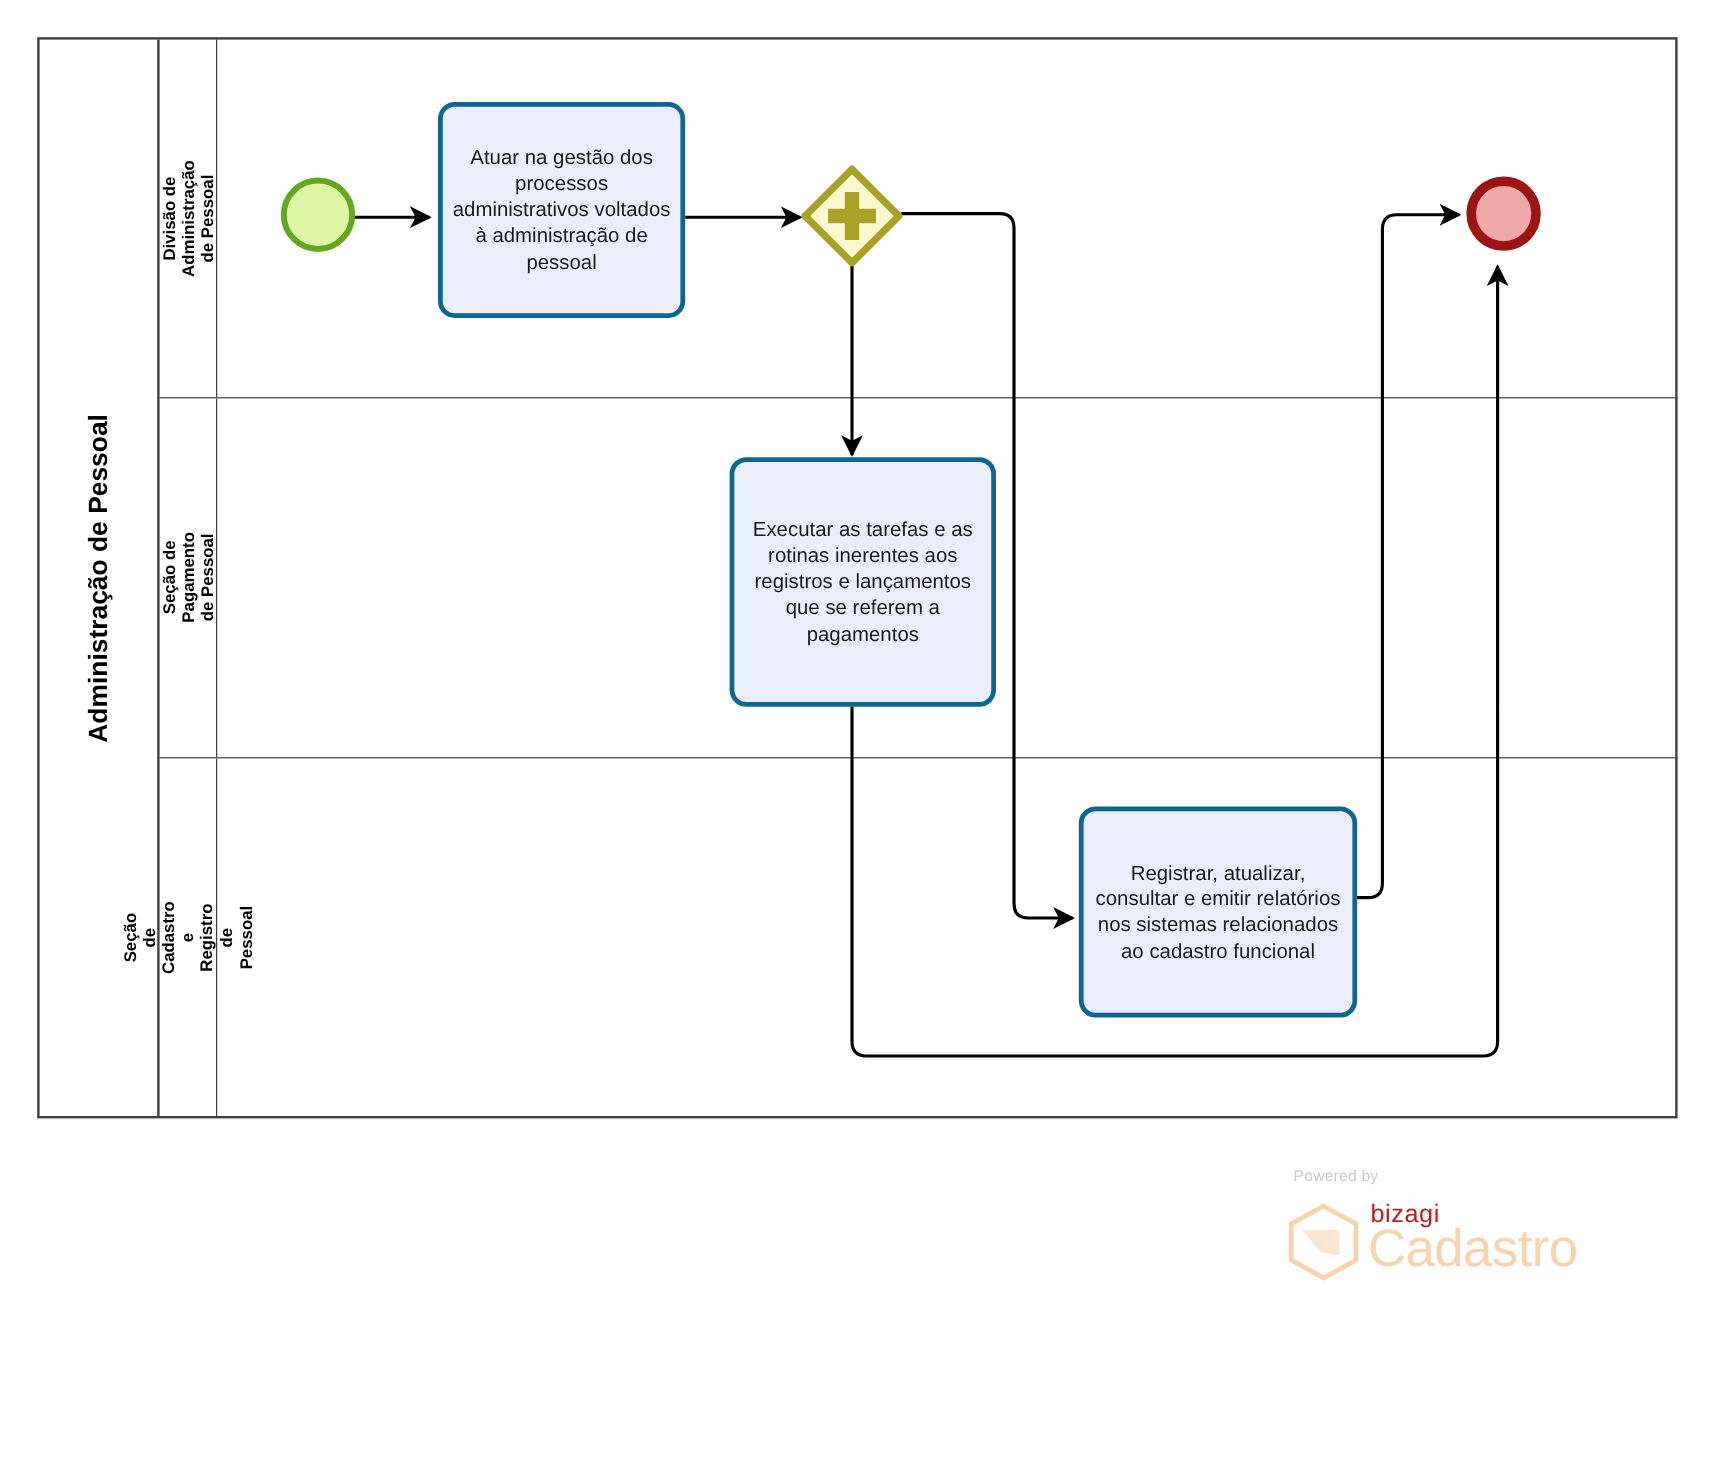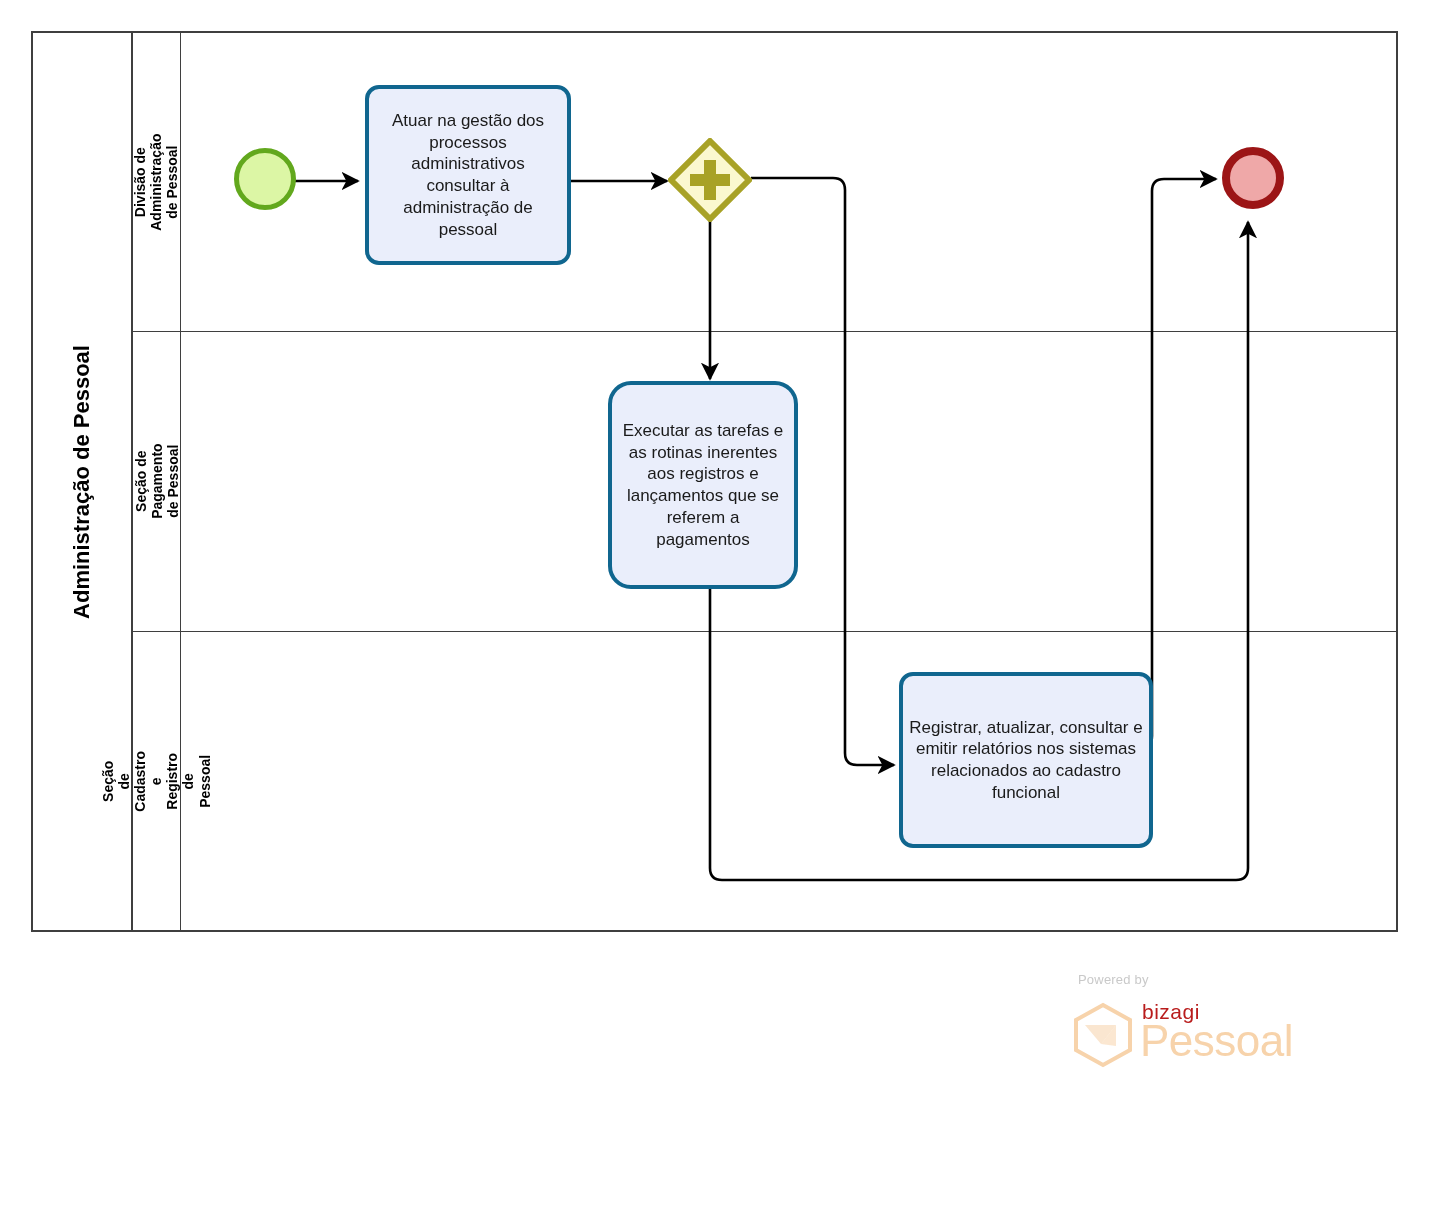--- a/index.html
+++ b/index.html
@@ -215,37 +215,37 @@
   <div class="event end" style="left:1222px; top:147px; width:62px; height:62px;"></div>
 
   <div class="gateway" style="left:668px; top:138px; width:84px; height:84px;">
     <svg width="84" height="84" viewBox="0 0 84 84" xmlns="http://www.w3.org/2000/svg">
       <polygon points="42,3 81,42 42,81 3,42" fill="#fbf8cf" stroke="#a8a226" stroke-width="6" stroke-linejoin="miter"></polygon>
       <path d="M 36 22 L 48 22 L 48 36 L 62 36 L 62 48 L 48 48 L 48 62 L 36 62 L 36 48 L 22 48 L 22 36 L 36 36 Z" fill="#a8a226"></path>
     </svg>
   </div>
 
   <div class="task" style="left:365px; top:85px; width:206px; height:180px;">
-    <span>Atuar na gestão dos processos administrativos consultar à administração de pessoal</span>
-  </div>
-
-  <div class="task" style="left:608px; top:381px; width:190px; height:208px;border-radius:23px;">
+    <span>Atuar na gestão dos processos administrativos voltados à administração de pessoal</span>
+  </div>
+
+  <div class="task" style="left:608px; top:381px; width:222px; height:208px;">
     <span>Executar as tarefas e as rotinas inerentes aos registros e lançamentos  que se referem a pagamentos</span>
   </div>
 
-  <div class="task" style="left:899px; top:672px; width:254px; height:176px;">
+  <div class="task" style="left:899px; top:672px; width:232px; height:176px;">
     <span>Registrar, atualizar, consultar e emitir relatórios nos sistemas relacionados ao cadastro funcional</span>
   </div>
 
   <div id="branding">
     <span class="powered">Powered by</span>
 
     <svg class="hexlogo" viewBox="0 0 66 66" xmlns="http://www.w3.org/2000/svg">
       <polygon points="33,3 60,18 60,48 33,63 6,48 6,18" fill="none" stroke="#f7d3ab" stroke-width="4"></polygon>
       <polygon points="15,23 46,23 31,42" fill="#fae6d0"></polygon>
       <polygon points="31,42 46,23 46,44" fill="#f7d3ab" opacity="0.55"></polygon>
     </svg>
 
     <span class="bizagi">bizagi</span>
-    <span class="modeler">Pessoal</span>
+    <span class="modeler">Cadastro</span>
   </div>
 
 </div>
 
 </body></html>

